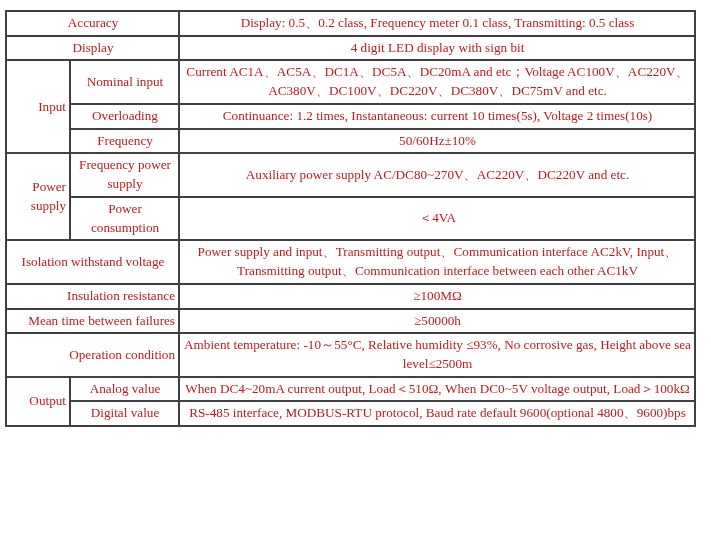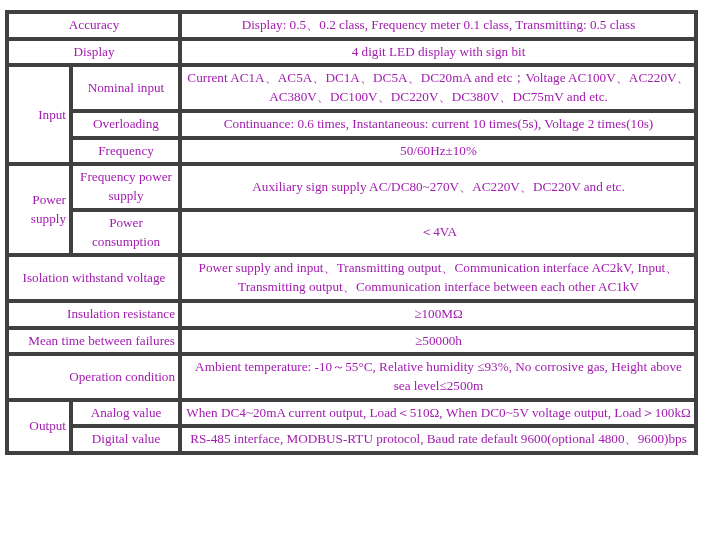--- a/index.html
+++ b/index.html
@@ -21,24 +21,24 @@
     width: 689px;
   }
   table.spec {
     border-collapse: collapse;
     width: 689px;
     table-layout: fixed;
     font-size: 13.2px;
     line-height: 1.42;
   }
   table.spec td {
-    border: 4px solid #404040;
+    border: 2px solid #404040;
     padding: 2px 3px 2px 4px;
     vertical-align: middle;
-    color: #a21caf;
+    color: #b91c1c;
     word-wrap: break-word;
   }
   col.c1 { width: 64px; }
   col.c2 { width: 109px; }
   col.c3 { width: 516px; }
 
   td.lbl-center { text-align: center; }
   td.lbl-left   { text-align: right; }
   td.val        { text-align: center; }
   td.grp        { text-align: right; }
@@ -63,30 +63,30 @@
           <td colspan="2" class="lbl-center">Display</td>
           <td class="val">4 digit LED display with sign bit</td>
         </tr>
         <tr>
           <td rowspan="3" class="grp">Input</td>
           <td class="sub">Nominal input</td>
           <td class="val">Current AC1A、AC5A、DC1A、DC5A、DC20mA and etc；Voltage AC100V、AC220V、AC380V、DC100V、DC220V、DC380V、DC75mV and etc.</td>
         </tr>
         <tr>
           <td class="sub">Overloading</td>
-          <td class="val">Continuance: 0.6 times, Instantaneous: current 10 times(5s), Voltage 2 times(10s)</td>
+          <td class="val">Continuance: 1.2 times, Instantaneous: current 10 times(5s), Voltage 2 times(10s)</td>
         </tr>
         <tr>
           <td class="sub">Frequency</td>
           <td class="val">50/60Hz±10%</td>
         </tr>
         <tr>
           <td rowspan="2" class="grp">Power supply</td>
           <td class="sub">Frequency power supply</td>
-          <td class="val">Auxiliary sign supply AC/DC80~270V、AC220V、DC220V and etc.</td>
+          <td class="val">Auxiliary power supply AC/DC80~270V、AC220V、DC220V and etc.</td>
         </tr>
         <tr>
           <td class="sub">Power consumption</td>
           <td class="val">＜4VA</td>
         </tr>
         <tr>
           <td colspan="2" class="lbl-center">Isolation withstand voltage</td>
           <td class="val">Power supply and input、Transmitting output、Communication interface AC2kV, Input、Transmitting output、Communication interface between each other AC1kV</td>
         </tr>
         <tr>

